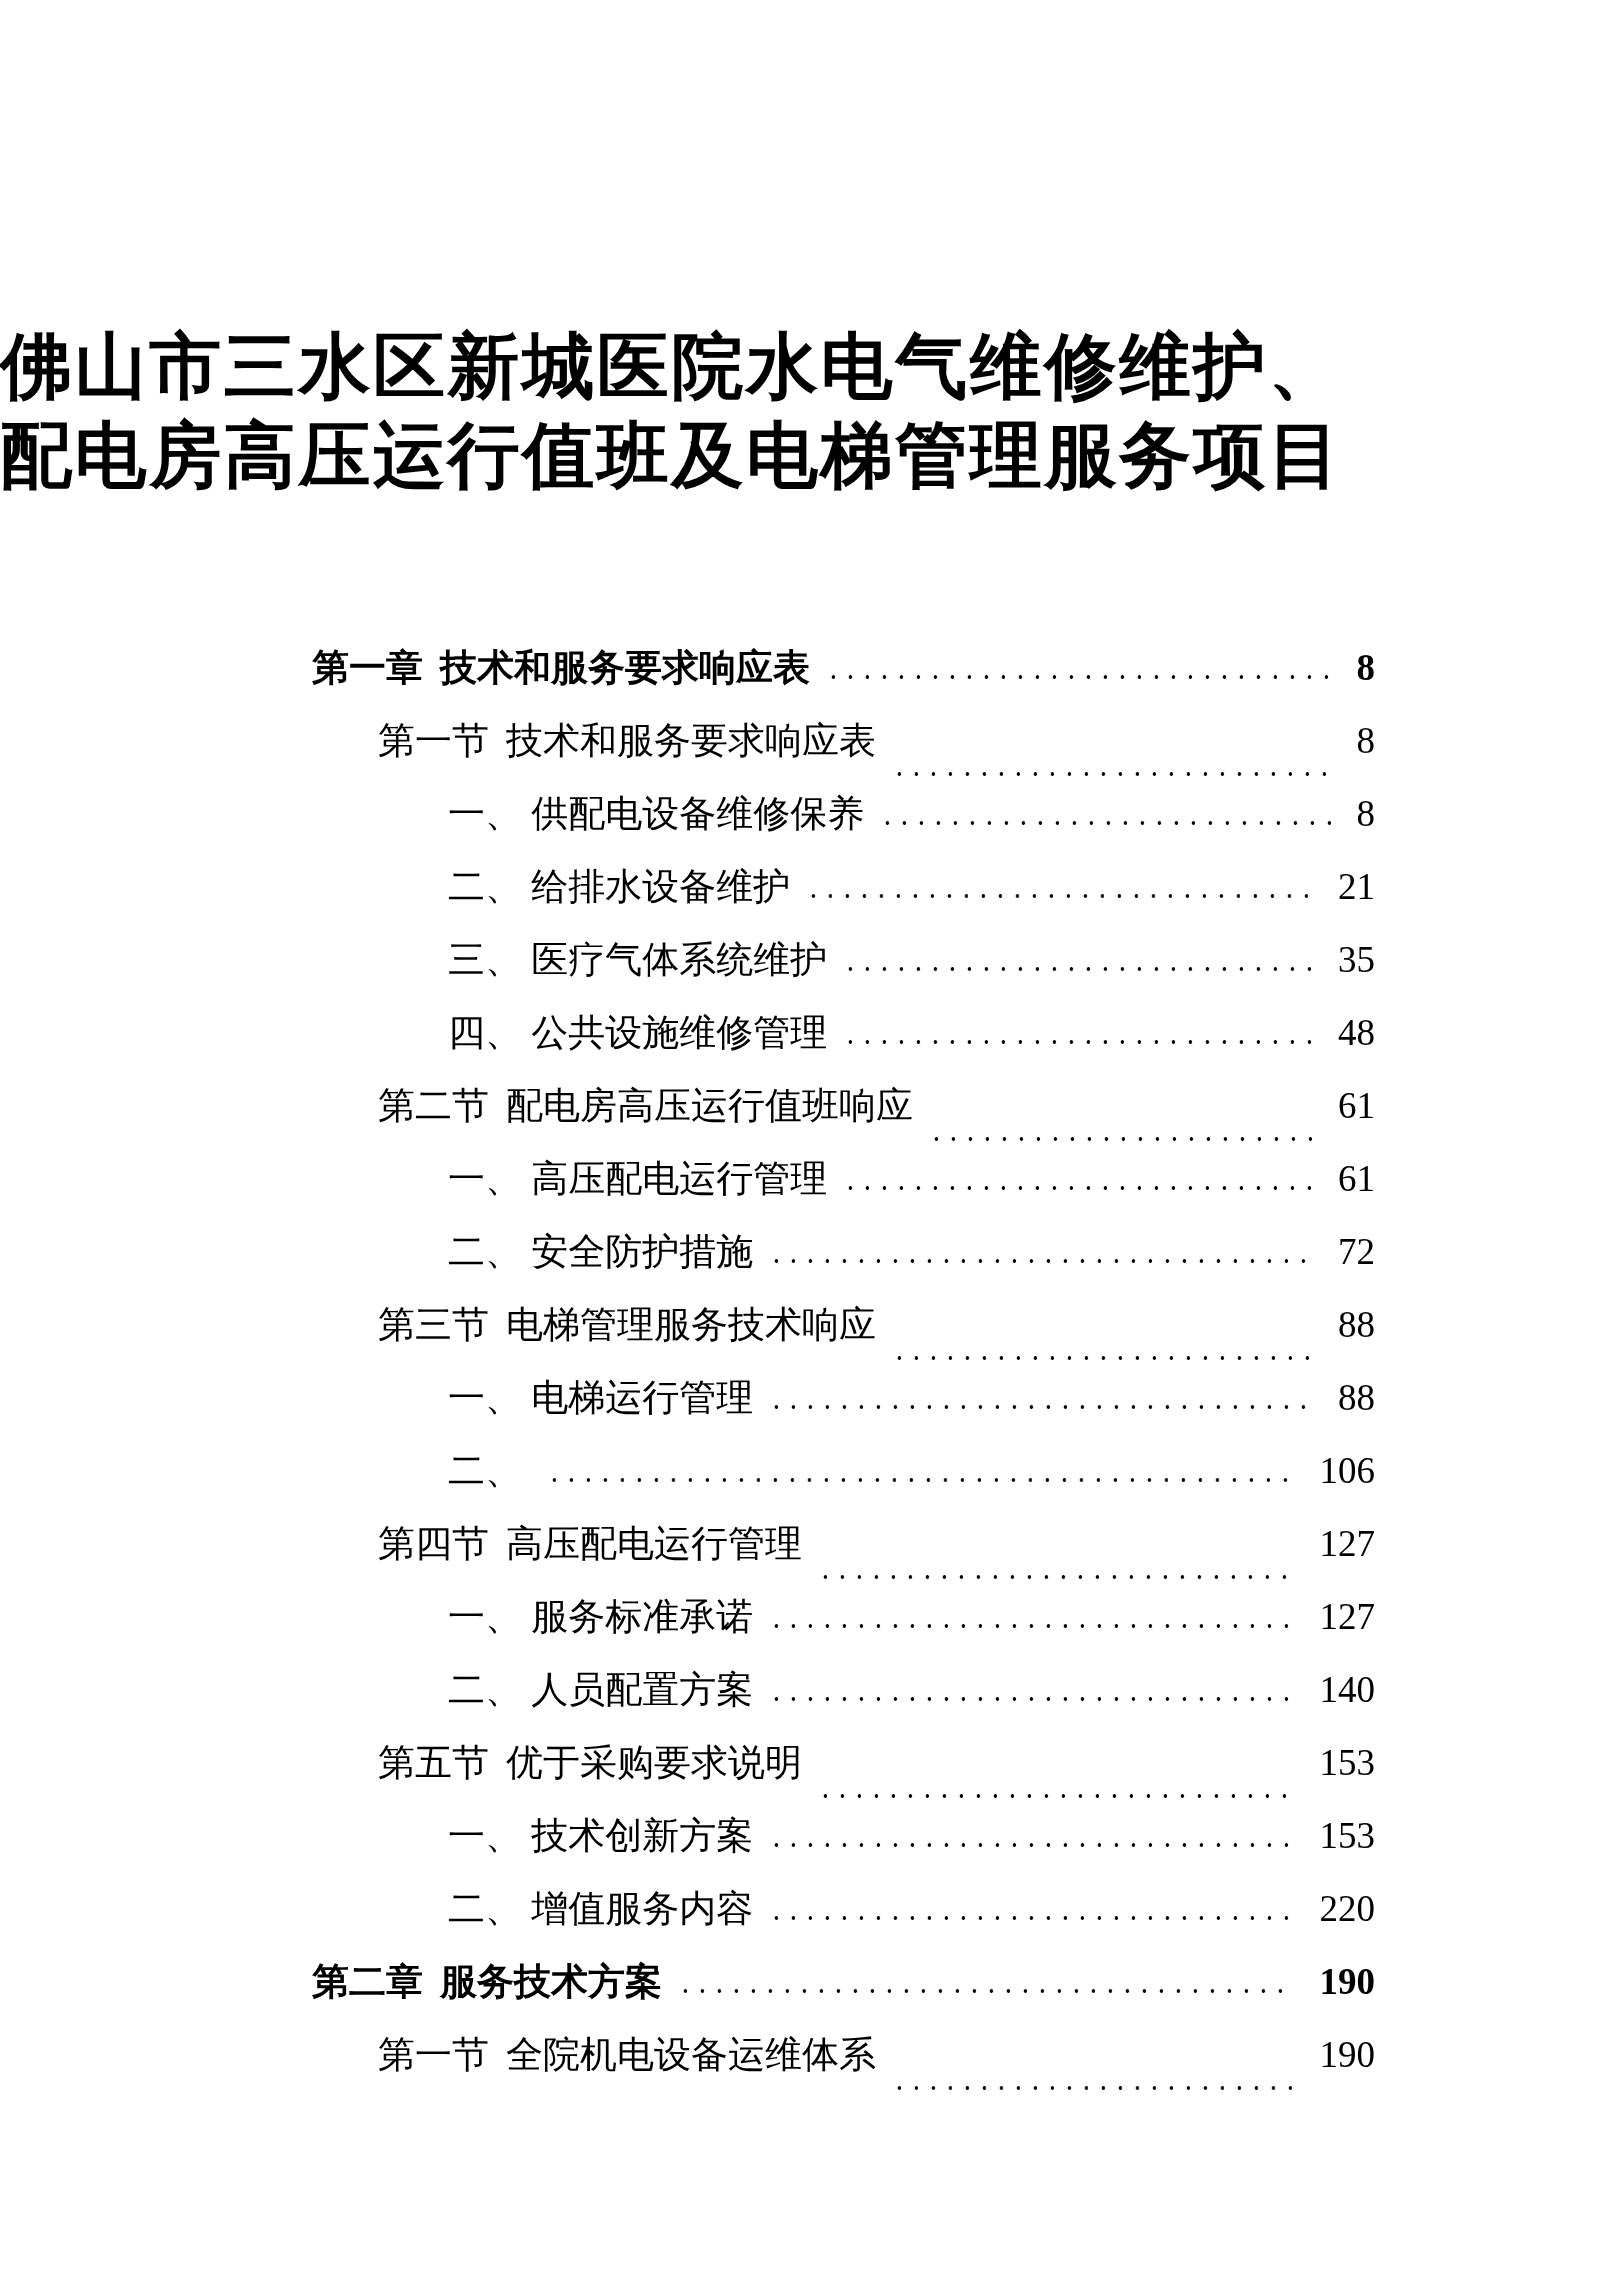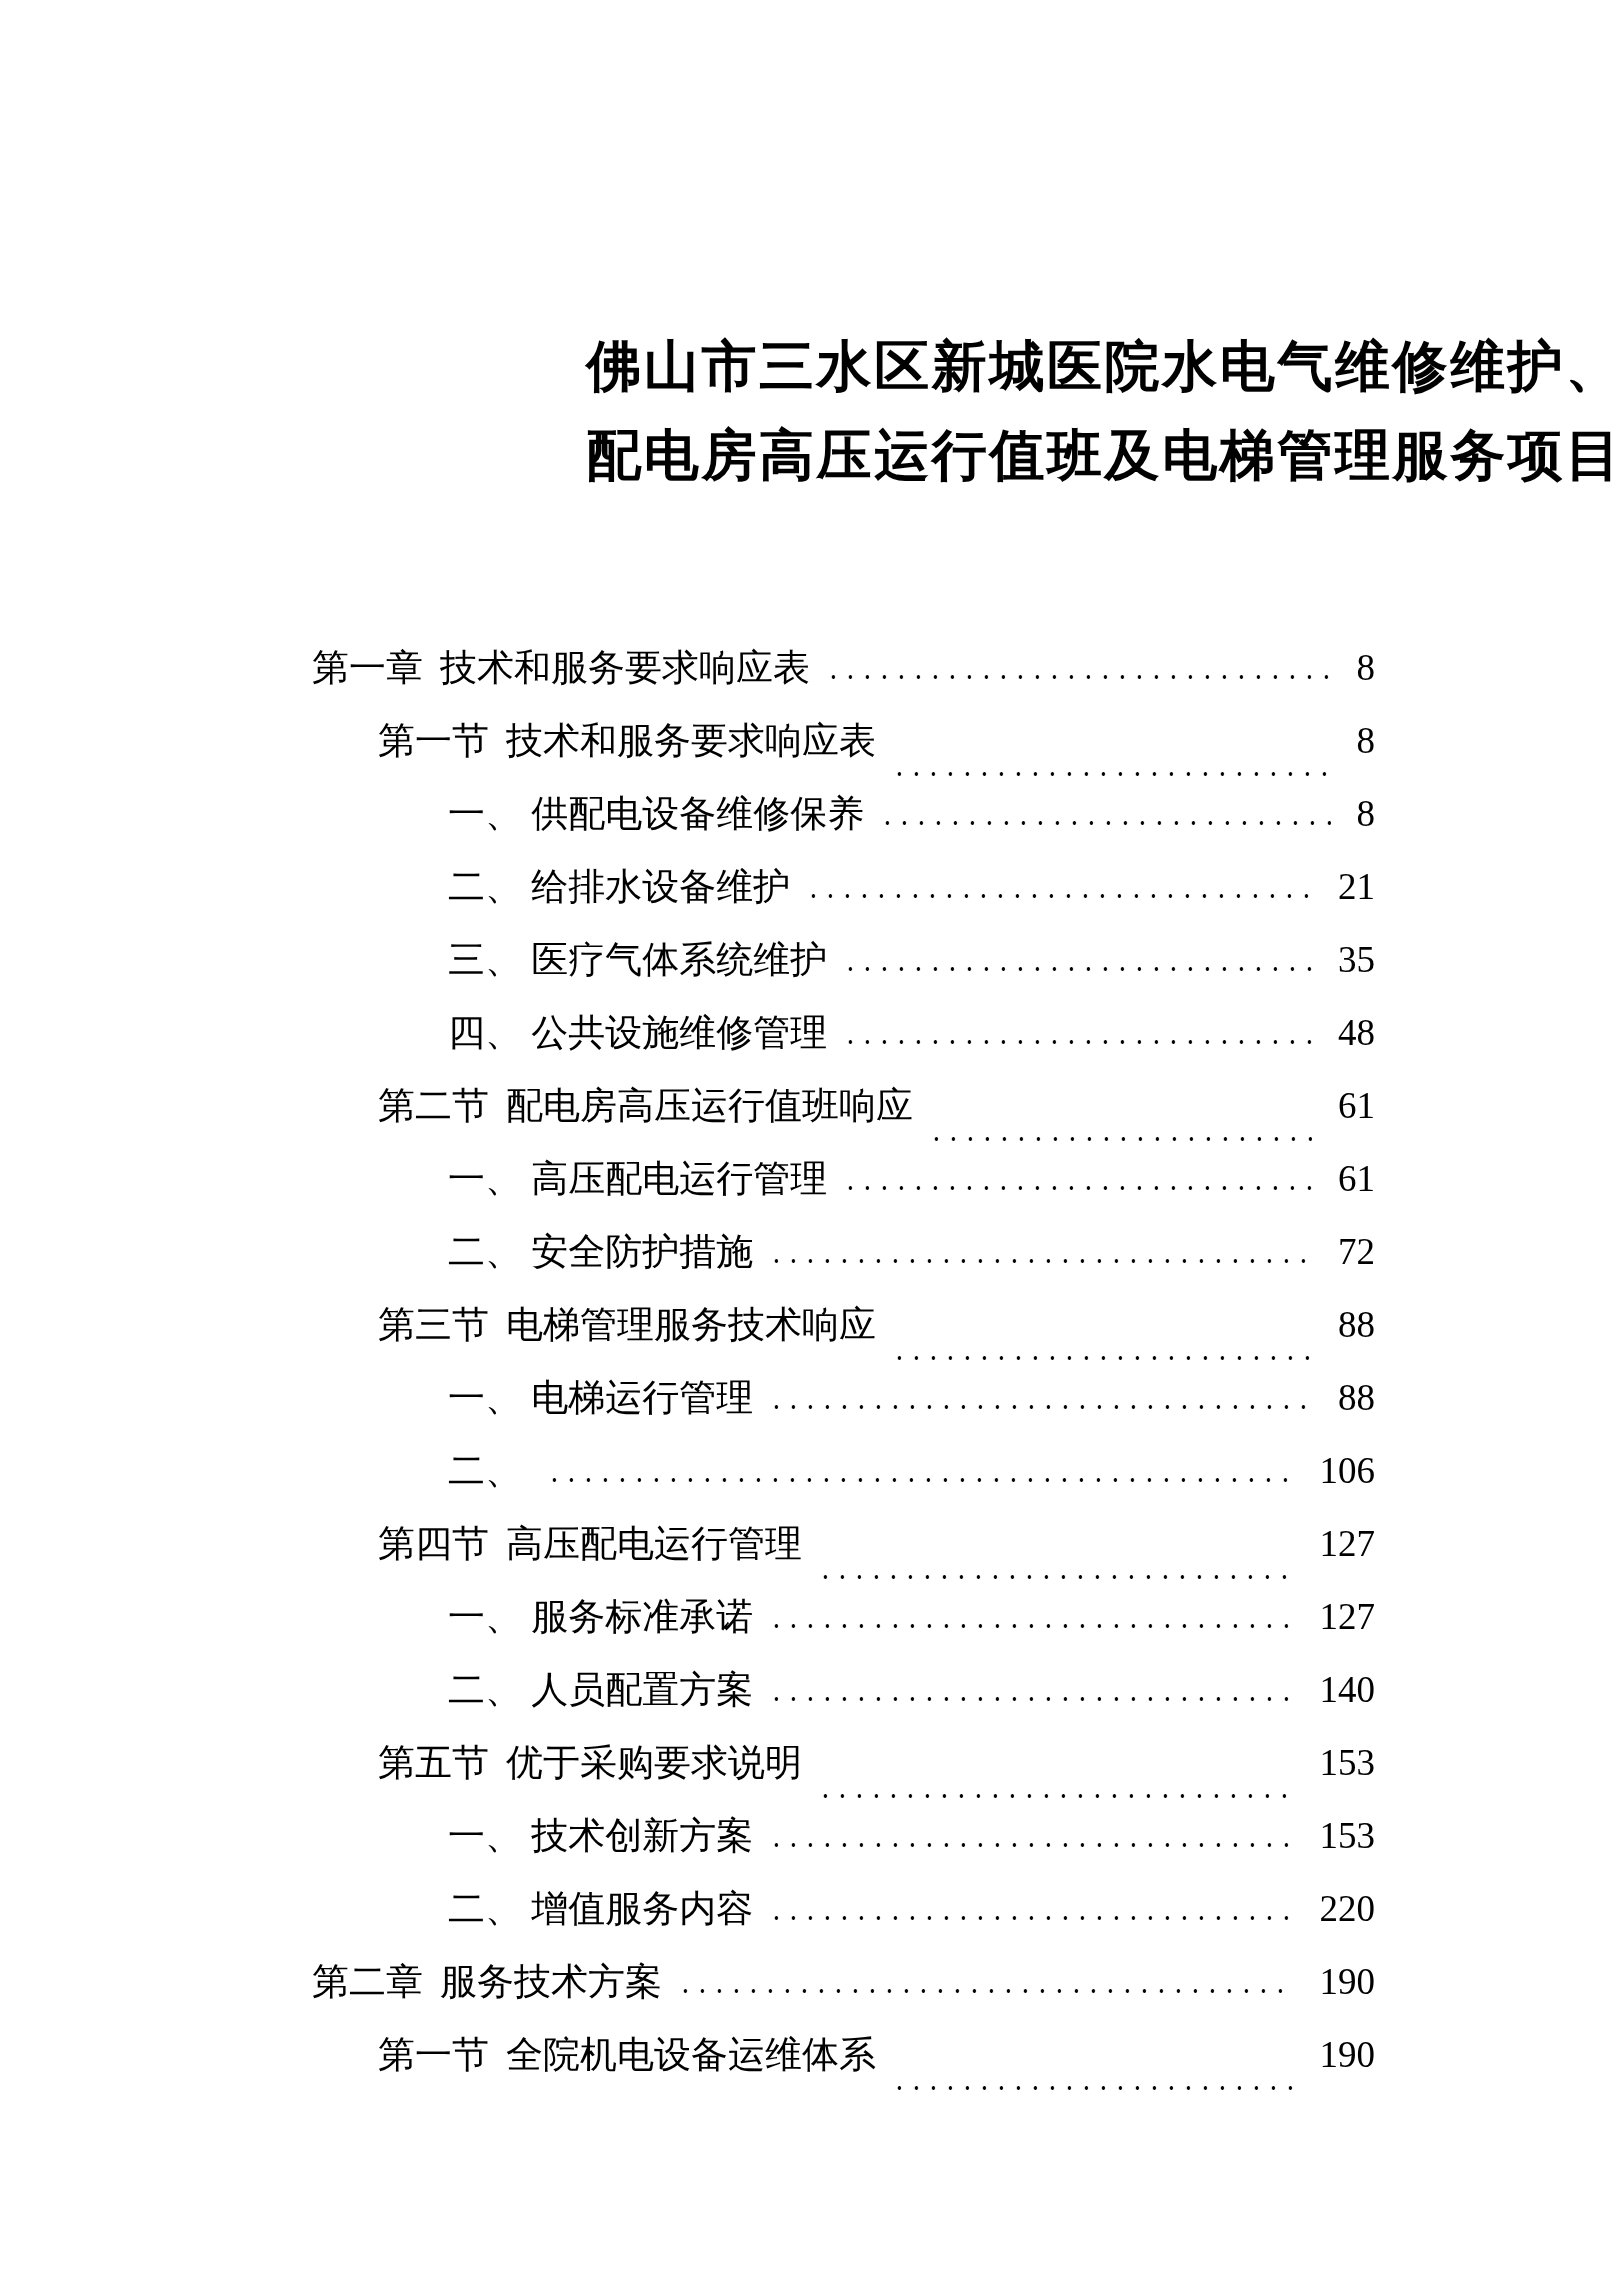--- a/index.html
+++ b/index.html
@@ -14,43 +14,43 @@
     background: #ffffff;
     color: #000000;
     font-family: "Liberation Serif", "DejaVu Serif", serif;
     overflow: hidden;
   }
   .doc-title {
     position: absolute;
     top: 322px;
     left: 0;
     right: 0;
-    text-align: right;
+    text-align: left;
     font-weight: 700;
-    font-size: 55px;
+    font-size: 72px;
     line-height: 89px;
     letter-spacing: 2.6px;
-    font-family: Liberation Serif, serif;
+    font-family: Liberation Sans, sans-serif;
   }
   .toc {
     position: absolute;
     top: 631px;
     left: 0;
     right: 0;
   }
   .toc-row {
     display: flex;
     align-items: baseline;
     height: 73px;
     line-height: 73px;
     font-size: 37px;
     padding-right: 248px;
     white-space: nowrap;
   }
-  .toc-row.lv-chapter { padding-left: 312px; }
+  .toc-row.lv-chapter { padding-left: 312px; font-weight: bold; }
   .toc-row.lv-section { padding-left: 378px; align-items: flex-end; }
   .toc-row.lv-item    { padding-left: 448px; }
 
   .toc-prefix { flex: 0 0 auto; }
   .lv-chapter .toc-prefix,
   .lv-section .toc-prefix { margin-right: 17px; }
   .lv-item    .toc-prefix { margin-right: 9.2px; }
 
   .toc-title { flex: 0 0 auto; }
 

